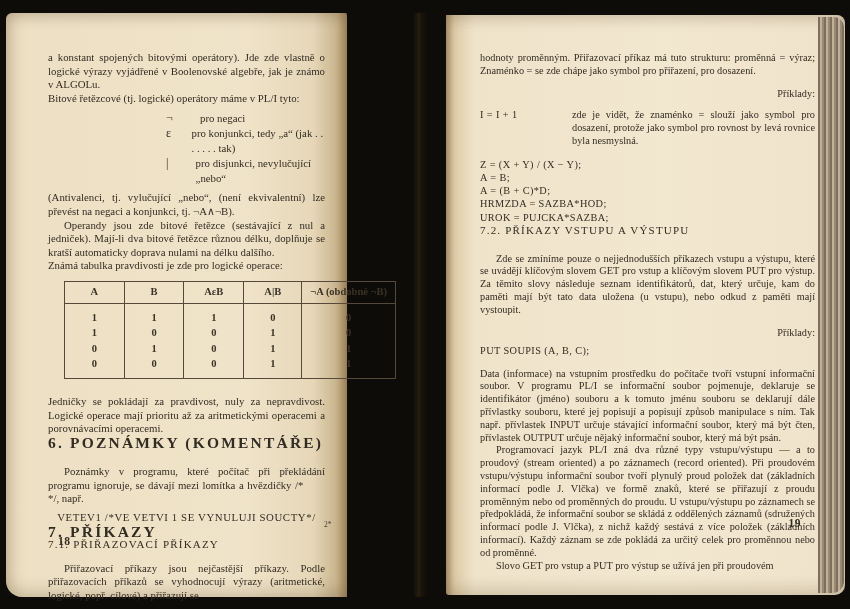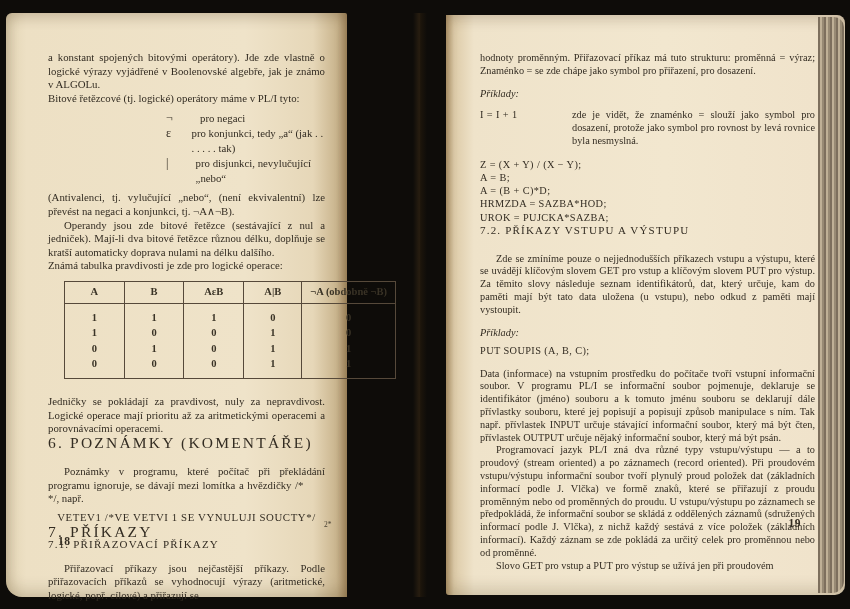--- a/index.html
+++ b/index.html
@@ -51,28 +51,28 @@
     font-size:10.5px;color:#3a3326;}
   .truth-table th,.truth-table td{
     border-left:1px solid #56493a;text-align:center;font-weight:bold;padding:1px 0;}
   .truth-table th:first-child,.truth-table td:first-child{border-left:none;}
   .truth-table{border:1px solid #56493a;}
   .truth-table thead th{border-bottom:1px solid #56493a;padding:3px 0 4px;}
   .truth-table tbody tr:first-child td{padding-top:7px;}
   .truth-table tbody tr:last-child td{padding-bottom:7px;}
   .c1{width:60px;} .c2{width:60px;} .c3{width:60px;} .c4{width:58px;} .c5{width:94px;}
 
-  .h-big{font-size:15.5px;font-weight:normal;letter-spacing:2.2px;margin:0;text-align:left;}
+  .h-big{font-size:15.5px;font-weight:bold;letter-spacing:2.2px;margin:0;text-align:left;}
   .h-sub{font-size:11px;font-weight:normal;letter-spacing:1.2px;margin:0;text-align:left;}
   .code-line{letter-spacing:.4px;line-height:13.2px;}
   .code-center{text-align:center;letter-spacing:.6px;}
   .ex-row{display:flex;margin-top:9px;justify-content:flex-end;}
   .ex-code{width:92px;flex:none;letter-spacing:.4px;}
   .ex-note{flex:1;text-align:justify;}
-  .label-line{text-align:left;font-style:italic;}
+  .label-line{text-align:right;}
 
   .pageno{position:absolute;font-size:11.5px;font-weight:bold;letter-spacing:.5px;}
   .pageno-left{left:52px;bottom:50px;}
   .pageno-right{right:44px;bottom:66px;}
   .sig{position:absolute;left:318px;bottom:68px;font-size:7.5px;color:#4a4234;}
 </style>
 </head>
 <body>
 
 <div class="photo">

